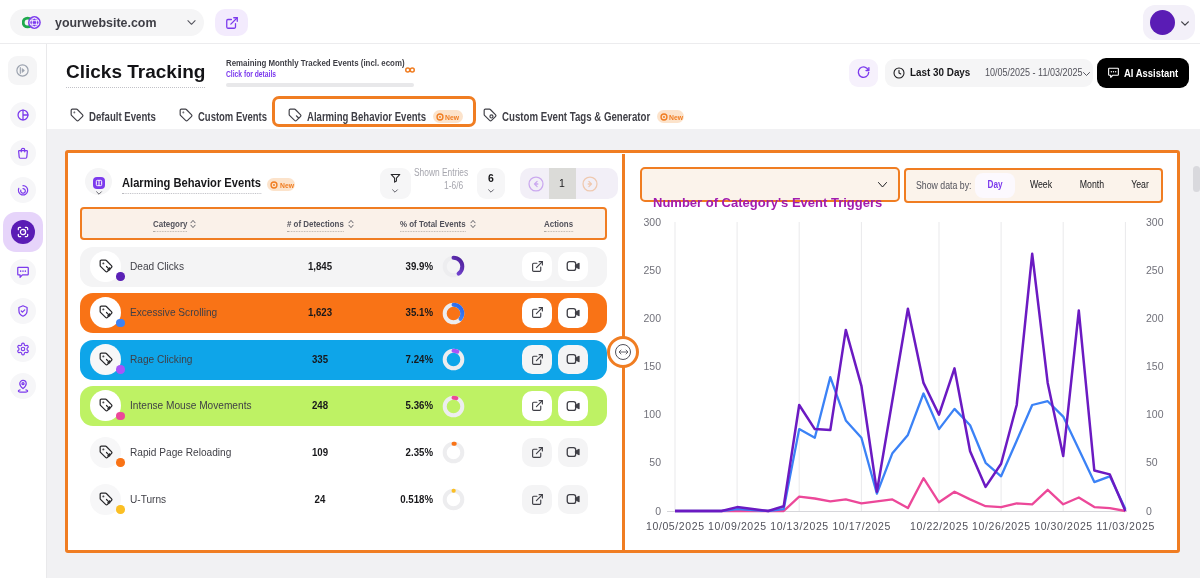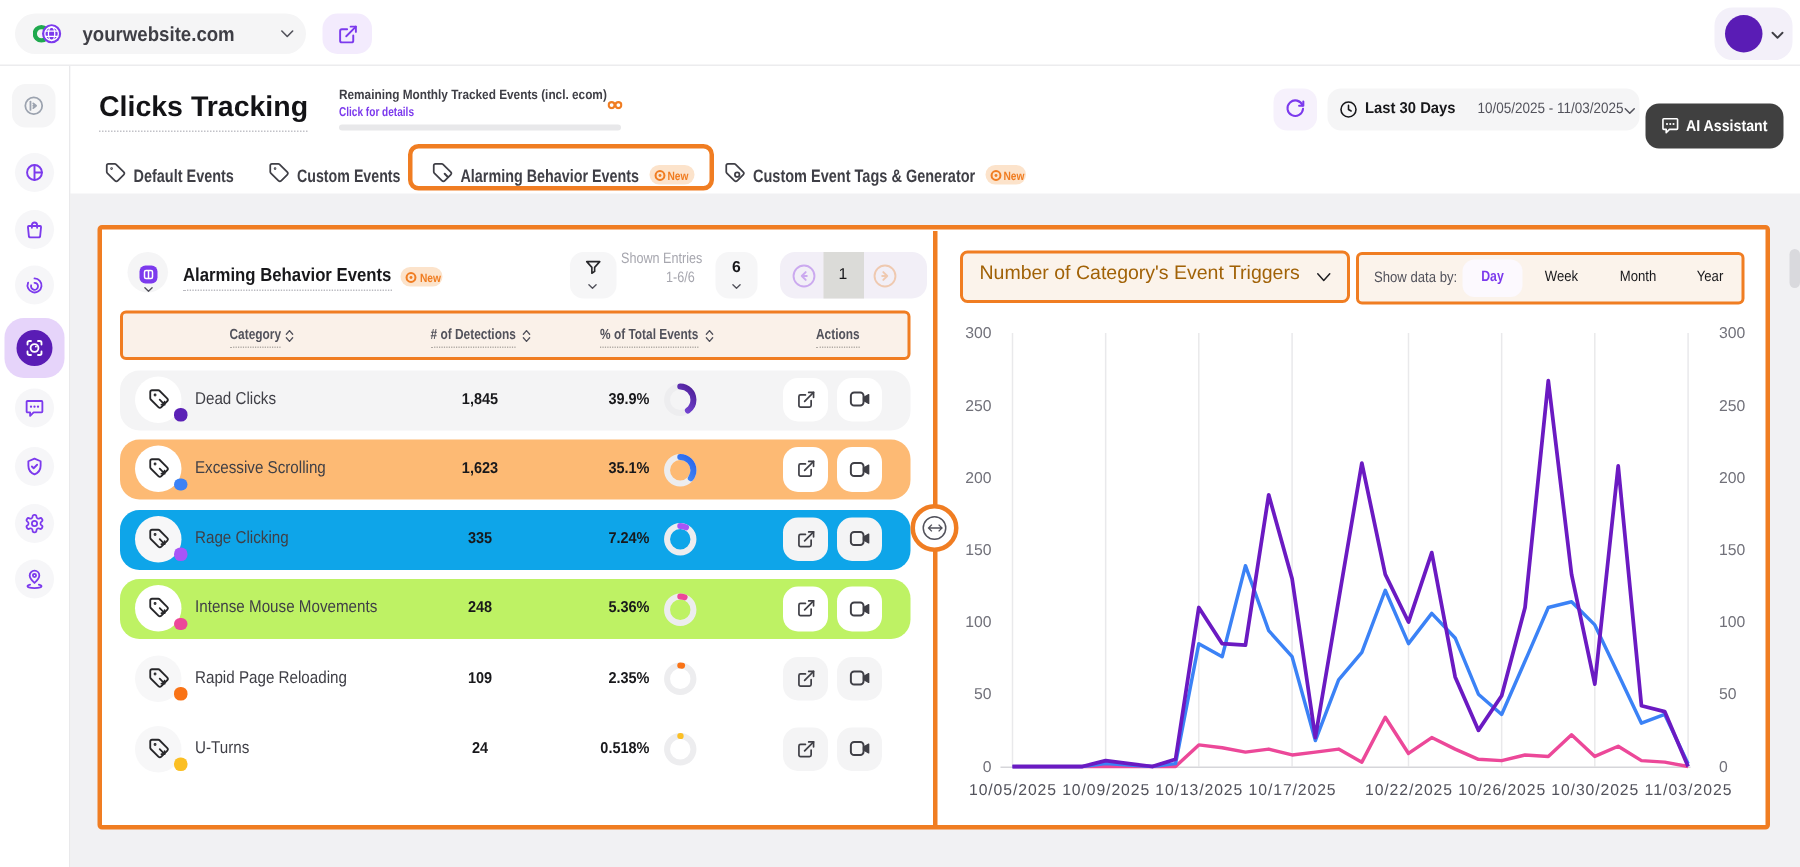--- a/index.html
+++ b/index.html
@@ -123,21 +123,21 @@
 <div class="abs" style="left:885px;top:59px;width:208px;height:28px;background:#F5F5F6;border-radius:9px;"></div>
 <svg class="abs" style="left:893px;top:67px;" width="12" height="12" viewBox="0 0 24 24" fill="none" stroke="#18181B" stroke-width="2.1" stroke-linecap="round" stroke-linejoin="round">
     <circle cx="12" cy="12" r="10"></circle>
     <path d="M12 6.5v5.5l3.5 2"></path>
   </svg>
 <span class="t" style="left:910px;top:66px;font-size:10.5px;font-weight:bold;color:#18181B;transform:scaleX(0.94);">Last 30 Days</span>
 <span class="t" style="left:985px;top:67px;font-size:10px;color:#52525B;transform:scaleX(0.9);">10/05/2025 - 11/03/2025</span>
 <svg class="abs" style="left:1082px;top:70px;" width="9" height="8" viewBox="0 0 24 20">
     <path d="M4 6l8 8 8-8" fill="none" stroke="#52525B" stroke-width="2.6" stroke-linecap="round" stroke-linejoin="round"></path>
   </svg>
-<div class="abs" style="left:1097px;top:58px;width:92px;height:30px;background:#404040;border-radius:9px;margin-top:11px;">
+<div class="abs" style="left:1097px;top:58px;width:92px;height:30px;background:#000000;border-radius:9px;">
   <svg class="abs" style="left:10px;top:8px;" width="13" height="13" viewBox="0 0 24 24" fill="none" stroke="#fff" stroke-width="2" stroke-linecap="round" stroke-linejoin="round">
     <path d="M4 4h16a1 1 0 0 1 1 1v11a1 1 0 0 1-1 1h-9l-4 4v-4H4a1 1 0 0 1-1-1V5a1 1 0 0 1 1-1z"></path>
       <path d="M8 10.5h.01M12 10.5h.01M16 10.5h.01" stroke-width="2.6"></path>
   </svg>
   <span class="t" style="left:27px;top:9px;font-size:10.5px;font-weight:bold;color:#fff;transform:scaleX(0.9);">AI Assistant</span>
 </div>
 
 <svg class="abs" style="left:70px;top:108px;" width="14" height="14" viewBox="0 0 24 24" fill="none" stroke="#3F3F46" stroke-width="2" stroke-linecap="round" stroke-linejoin="round">
     <path d="M12.586 2.586A2 2 0 0 0 11.172 2H4a2 2 0 0 0-2 2v7.172a2 2 0 0 0 .586 1.414l8.704 8.704a2.426 2.426 0 0 0 3.42 0l6.58-6.58a2.426 2.426 0 0 0 0-3.42z"></path>
     <circle cx="7.5" cy="7.5" r=".5"></circle>
@@ -268,21 +268,21 @@
         <path d="M10 14 21 3"></path>
       </svg>
   </div>
   <div class="abs" style="left:478px;top:5px;width:30px;height:29.5px;background:#FFFFFF;border-radius:10px;">
     <svg class="abs" style="left:7.5px;top:8.5px;" width="15" height="12" viewBox="0 0 24 19" fill="none" stroke="#3F3F46" stroke-width="2.1" stroke-linecap="round" stroke-linejoin="round">
         <rect x="2" y="2.5" width="13.5" height="14" rx="3.5"></rect>
         <path d="M15.5 8l5.5-3.2v9.4L15.5 11z" fill="#3F3F46" stroke-width="1.4"></path>
       </svg>
   </div>
 </div>
-<div class="abs" style="left:80px;top:293.1px;width:527px;height:40px;background:#fdba74;border-radius:13px;">
+<div class="abs" style="left:80px;top:293.1px;width:527px;height:40px;background:#f97316;border-radius:13px;">
   <div class="abs" style="left:10px;top:4px;width:31px;height:31px;border-radius:50%;background:#FFFFFF;"></div>
   <svg class="abs" style="left:18.5px;top:12px;" width="14" height="14" viewBox="0 0 24 24" fill="none" stroke="#27272A" stroke-width="2.1" stroke-linecap="round" stroke-linejoin="round">
       <path d="M12.586 2.586A2 2 0 0 0 11.172 2H4a2 2 0 0 0-2 2v7.172a2 2 0 0 0 .586 1.414l8.704 8.704a2.426 2.426 0 0 0 3.42 0l6.58-6.58a2.426 2.426 0 0 0 0-3.42z"></path>
       <circle cx="7.5" cy="7.5" r="0.6" fill="#27272A"></circle>
       <path d="M12.8 12.8l5 5M18.4 14.9v3.6h-3.6" stroke-width="2"></path>
     </svg>
   <div class="abs" style="left:36px;top:25.5px;width:8.5px;height:8.5px;border-radius:50%;background:#3B82F6;"></div>
   <span class="t" style="left:49.5px;top:13px;font-size:11.5px;color:#3F3F46;transform:scaleX(0.88);">Excessive Scrolling</span>
   <span class="tc" style="left:200px;top:13px;width:80px;font-size:10.5px;font-weight:bold;color:#18181B;transform:scaleX(0.92);">1,623</span>
   <span class="tr" style="left:273px;top:13px;width:80px;text-align:right;font-size:10.5px;font-weight:bold;color:#18181B;transform:scaleX(0.92);">35.1%</span>
@@ -427,21 +427,21 @@
   </div>
 </div>
 
 <div class="abs" style="left:607px;top:336px;width:32px;height:32px;border-radius:50%;background:#fff;border:3.5px solid #F07D22;"></div>
 <div class="abs" style="left:615px;top:344px;width:16px;height:16px;border-radius:50%;border:1.3px solid #52525B;"></div>
 <svg class="abs" style="left:617.5px;top:349px;" width="11" height="6" viewBox="0 0 14 8">
     <path d="M4 1 1 4l3 3M10 1l3 3-3 3M1.5 4h11" fill="none" stroke="#52525B" stroke-width="1.2"></path>
   </svg>
 
 <div class="abs" style="left:640px;top:167px;width:260px;height:35px;background:#FBF3EB;border:2px solid #F07D22;border-radius:5px;"></div>
-<span class="t" style="left:653px;top:174px;font-size:13px;color:#a16207;">Number of Category's Event Triggers</span>
+<span class="t" style="left:653px;top:195px;font-size:13px;color:#a21caf;font-weight:bold;">Number of Category's Event Triggers</span>
 <svg class="abs" style="left:876px;top:180px;" width="13" height="10" viewBox="0 0 24 20">
     <path d="M4 5l8 9 8-9" fill="none" stroke="#1F1F23" stroke-width="2" stroke-linecap="round" stroke-linejoin="round"></path>
   </svg>
 <div class="abs" style="left:904px;top:168px;width:258.5px;height:35px;background:#FBF3EB;border:2px solid #F07D22;border-radius:4px;"></div>
 <span class="t" style="left:916px;top:180px;font-size:10px;color:#52525B;transform:scaleX(0.875);">Show data by:</span>
 <span class="abs" style="left:974.5px;top:173px;width:40px;height:24.5px;background:#FCF9FE;border-radius:8px;"></span>
 <span class="tc" style="left:974.5px;top:179px;width:40px;font-size:10px;font-weight:bold;color:#7C3AED;transform:scaleX(0.82);">Day</span>
 <span class="tc" style="left:1027px;top:179px;width:28px;font-size:10px;color:#18181B;transform:scaleX(0.875);">Week</span>
 <span class="tc" style="left:1076px;top:179px;width:32px;font-size:10px;color:#18181B;transform:scaleX(0.875);">Month</span>
 <span class="tc" style="left:1126px;top:179px;width:28px;font-size:10px;color:#18181B;transform:scaleX(0.875);">Year</span>

